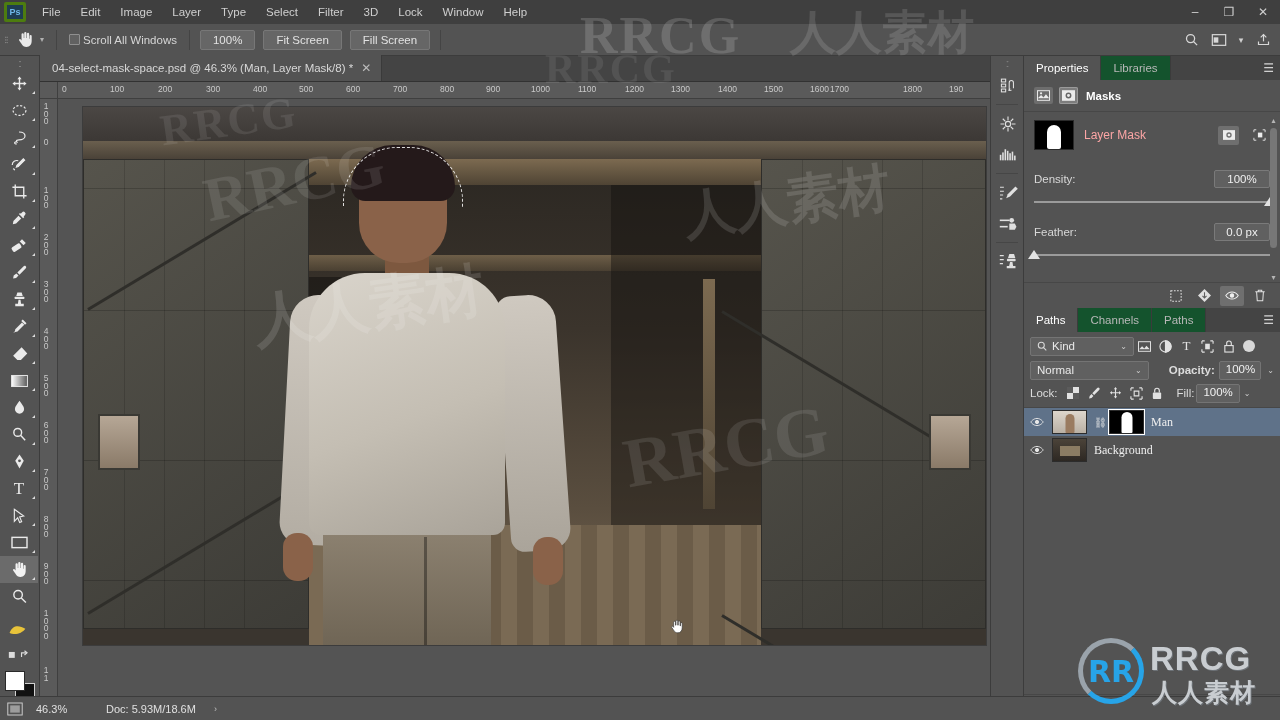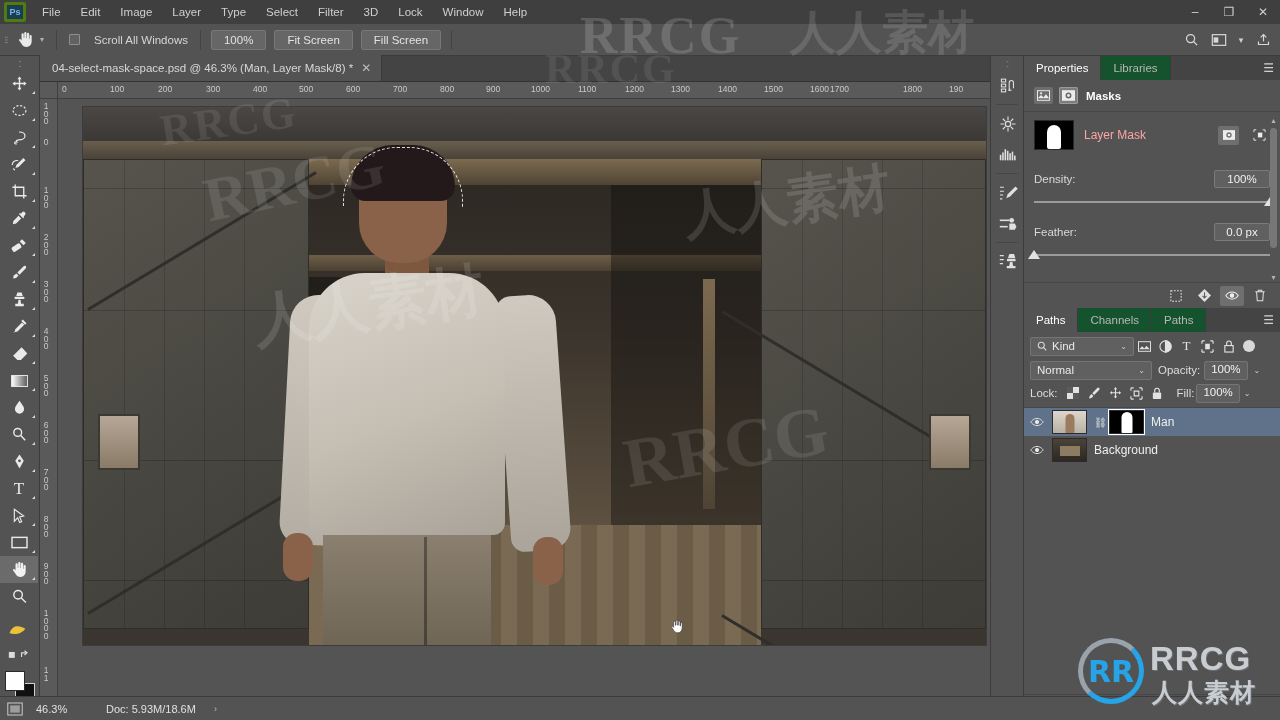--- a/index.html
+++ b/index.html
@@ -47,21 +47,21 @@
     width: 12px; height: 100%; display: flex; align-items: center; justify-content: center;
     color: #8a8a8a; font-size: 9px; letter-spacing: -1px;
   }
   .tool-preview {
     width: 26px; height: 26px; display: flex; align-items: center; justify-content: center;
     font-size: 16px; color: #e0e0e0;
   }
   .opt-caret { color: #b0b0b0; font-size: 8px; padding: 0 6px 0 2px; }
   .opt-sep { width: 1px; height: 20px; background: #444; margin: 0 6px; }
   .opt-check {
-    display: flex; align-items: flex-start; gap: 14px; padding: 0 6px;
+    display: flex; align-items: flex-start; gap: 3px; padding: 0 6px;
     font-size: 11.5px; color: #d5d5d5;
   }
   .cbox {
     width: 11px; height: 11px; border: 1px solid #8f8f8f; background: #616161;
     border-radius: 1px;
   }
   .opt-btn {
     background: #666; border: 1px solid #777; border-radius: 2px;
     padding: 3px 12px; font-size: 11.5px; color: #e2e2e2; margin: 0 4px;
     min-width: 48px; text-align: center;
@@ -381,21 +381,21 @@
   }
   .blend-row {
     display: flex; align-items: center; gap: 4px; padding: 0 6px 4px 6px; height: 24px;
   }
   .blend-select {
     display: flex; align-items: center;
     background: #606060; border: 1px solid #747474; border-radius: 2px;
     height: 19px; padding: 0 6px; width: 122px; font-size: 11.5px; color: #e8e8e8;
   }
   .blend-select .cv { margin-left: auto; font-size: 8px; color: #cfcfcf; }
-  .op-label { font-size: 11.5px; color: #dcdcdc; margin-left: 2px; }
+  .op-label { font-size: 11.5px; color: #dcdcdc; margin-left: 16px; font-weight: bold; }
   .op-value {
     background: #606060; border: 1px solid #747474; border-radius: 2px;
     height: 19px; padding: 1px 6px; font-size: 11.5px; color: #f0f0f0;
     min-width: 42px; text-align: center;
   }
   .op-caret { font-size: 8px; color: #cfcfcf; padding-left: 2px; }
   .lock-row {
     display: flex; align-items: center; gap: 2px; padding: 0 6px 5px 6px; height: 23px;
   }
   .lock-label { font-size: 11.5px; color: #dcdcdc; margin-right: 4px; }
@@ -423,21 +423,21 @@
     width: 9px; height: 19px; background: #9a7b60; border-radius: 5px 5px 1px 1px;
   }
   .lthumb.mask { background: #000; box-shadow: 0 0 0 1px #fff; }
   .lthumb.mask .fig {
     position: absolute; left: 50%; transform: translateX(-50%); bottom: 0;
     width: 11px; height: 21px; background: #fff; border-radius: 6px 6px 1px 1px;
   }
   .lthumb.bg { background: linear-gradient(#4b4339,#2d2823); }
   .lthumb.bg .strip { position: absolute; left: 7px; top: 7px; width: 20px; height: 10px; background: #8b7c63; }
   .link-ico { color: #e8e8e8; font-size: 10px; width: 8px; text-align: center; }
-  .lname { font-size: 12px; color: #eeeeee; }
+  .lname { font-size: 12px; color: #eeeeee; font-family: Liberation Serif, serif; }
 
   .layers-foot {
     position: absolute; left: 0; right: 0; bottom: 0; height: 26px;
     display: flex; align-items: center; justify-content: center; gap: 14px;
     border-top: 1px solid #474747; background: #535353;
   }
   .lfoot-icon { color: #dadada; font-size: 12px; }
   .lfoot-icon.dim { color: #8e8e8e; }
 
   

